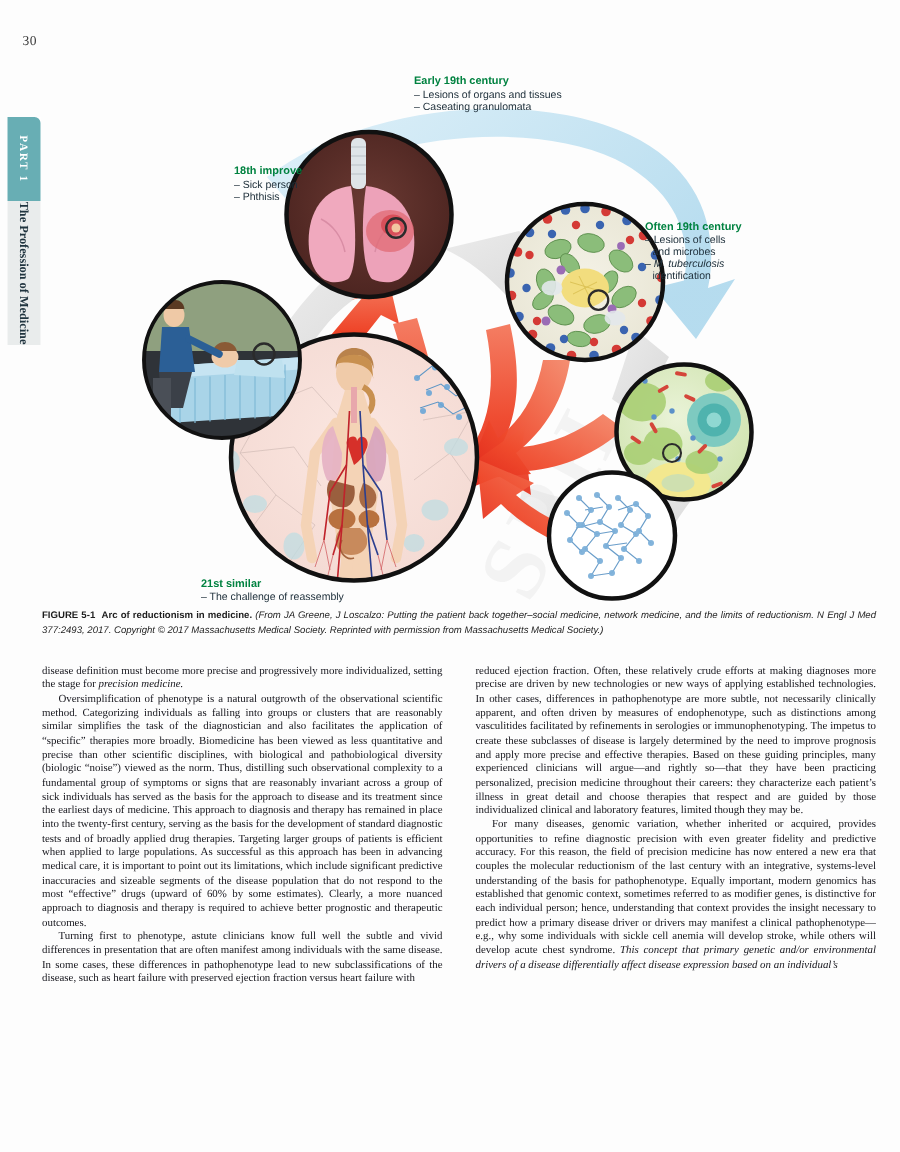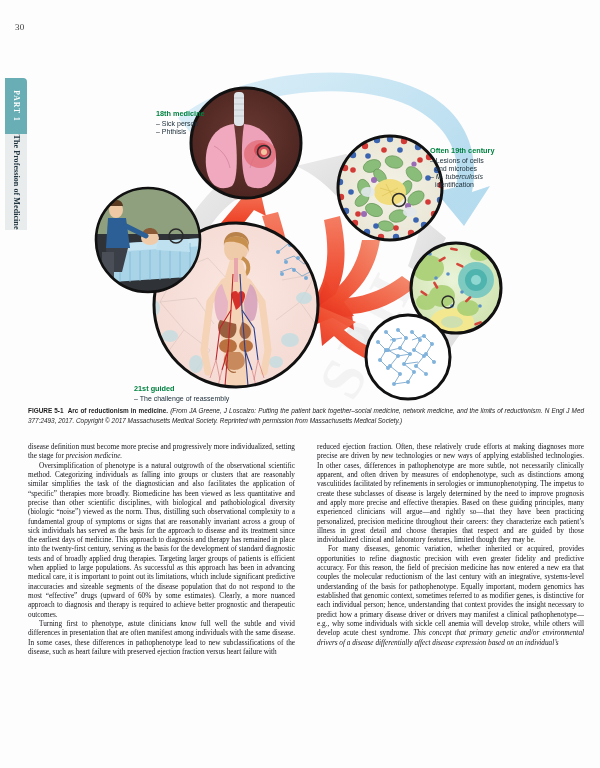--- a/index.html
+++ b/index.html
@@ -555,37 +555,42 @@
               <circle cx="352" cy="320" r="2"></circle>
             <circle cx="360" cy="328" r="2"></circle>
               <circle cx="396" cy="296" r="2"></circle>
           </g>
         </g>
         <circle cx="380" cy="317" r="42" fill="none" stroke="#111" stroke-width="3"></circle>
       </g>
     </svg>
 
     <div class="fig-label lbl-18">
-      <span class="fl-head">18th medicine</span>
+      <span class="fl-head">18th improve</span>
       <span class="fl-item">– Sick person</span>
       <span class="fl-item">– Phthisis</span>
     </div>
 
+    <div class="fig-label lbl-e19">
+      <span class="fl-head">Early 19th century</span>
+      <span class="fl-item">– Lesions of organs and tissues</span>
+      <span class="fl-item">– Caseating granulomata</span>
+    </div>
 
     <div class="fig-label lbl-l19">
       <span class="fl-head">Often 19th century</span>
       <span class="fl-item">– Lesions of cells</span>
       <span class="fl-item" style="padding-left:5px">and microbes</span>
       <span class="fl-item"><i>– M. tuberculosis</i></span>
       <span class="fl-item" style="padding-left:5px">identification</span>
     </div>
 
 
     <div class="fig-label lbl-21">
-      <span class="fl-head">21st guided</span>
+      <span class="fl-head">21st similar</span>
       <span class="fl-item">– The challenge of reassembly</span>
     </div>
   </div>
 
   <div class="caption">
     <b>FIGURE 5-1</b>&nbsp;
     <b>Arc of reductionism in medicine.</b>
     <i>(From JA Greene, J Loscalzo: Putting the patient back together–social medicine, network medicine, and the limits of reductionism. N Engl J Med 377:2493, 2017. Copyright © 2017 Massachusetts Medical Society. Reprinted with permission from Massachusetts Medical Society.)</i>
   </div>
 

